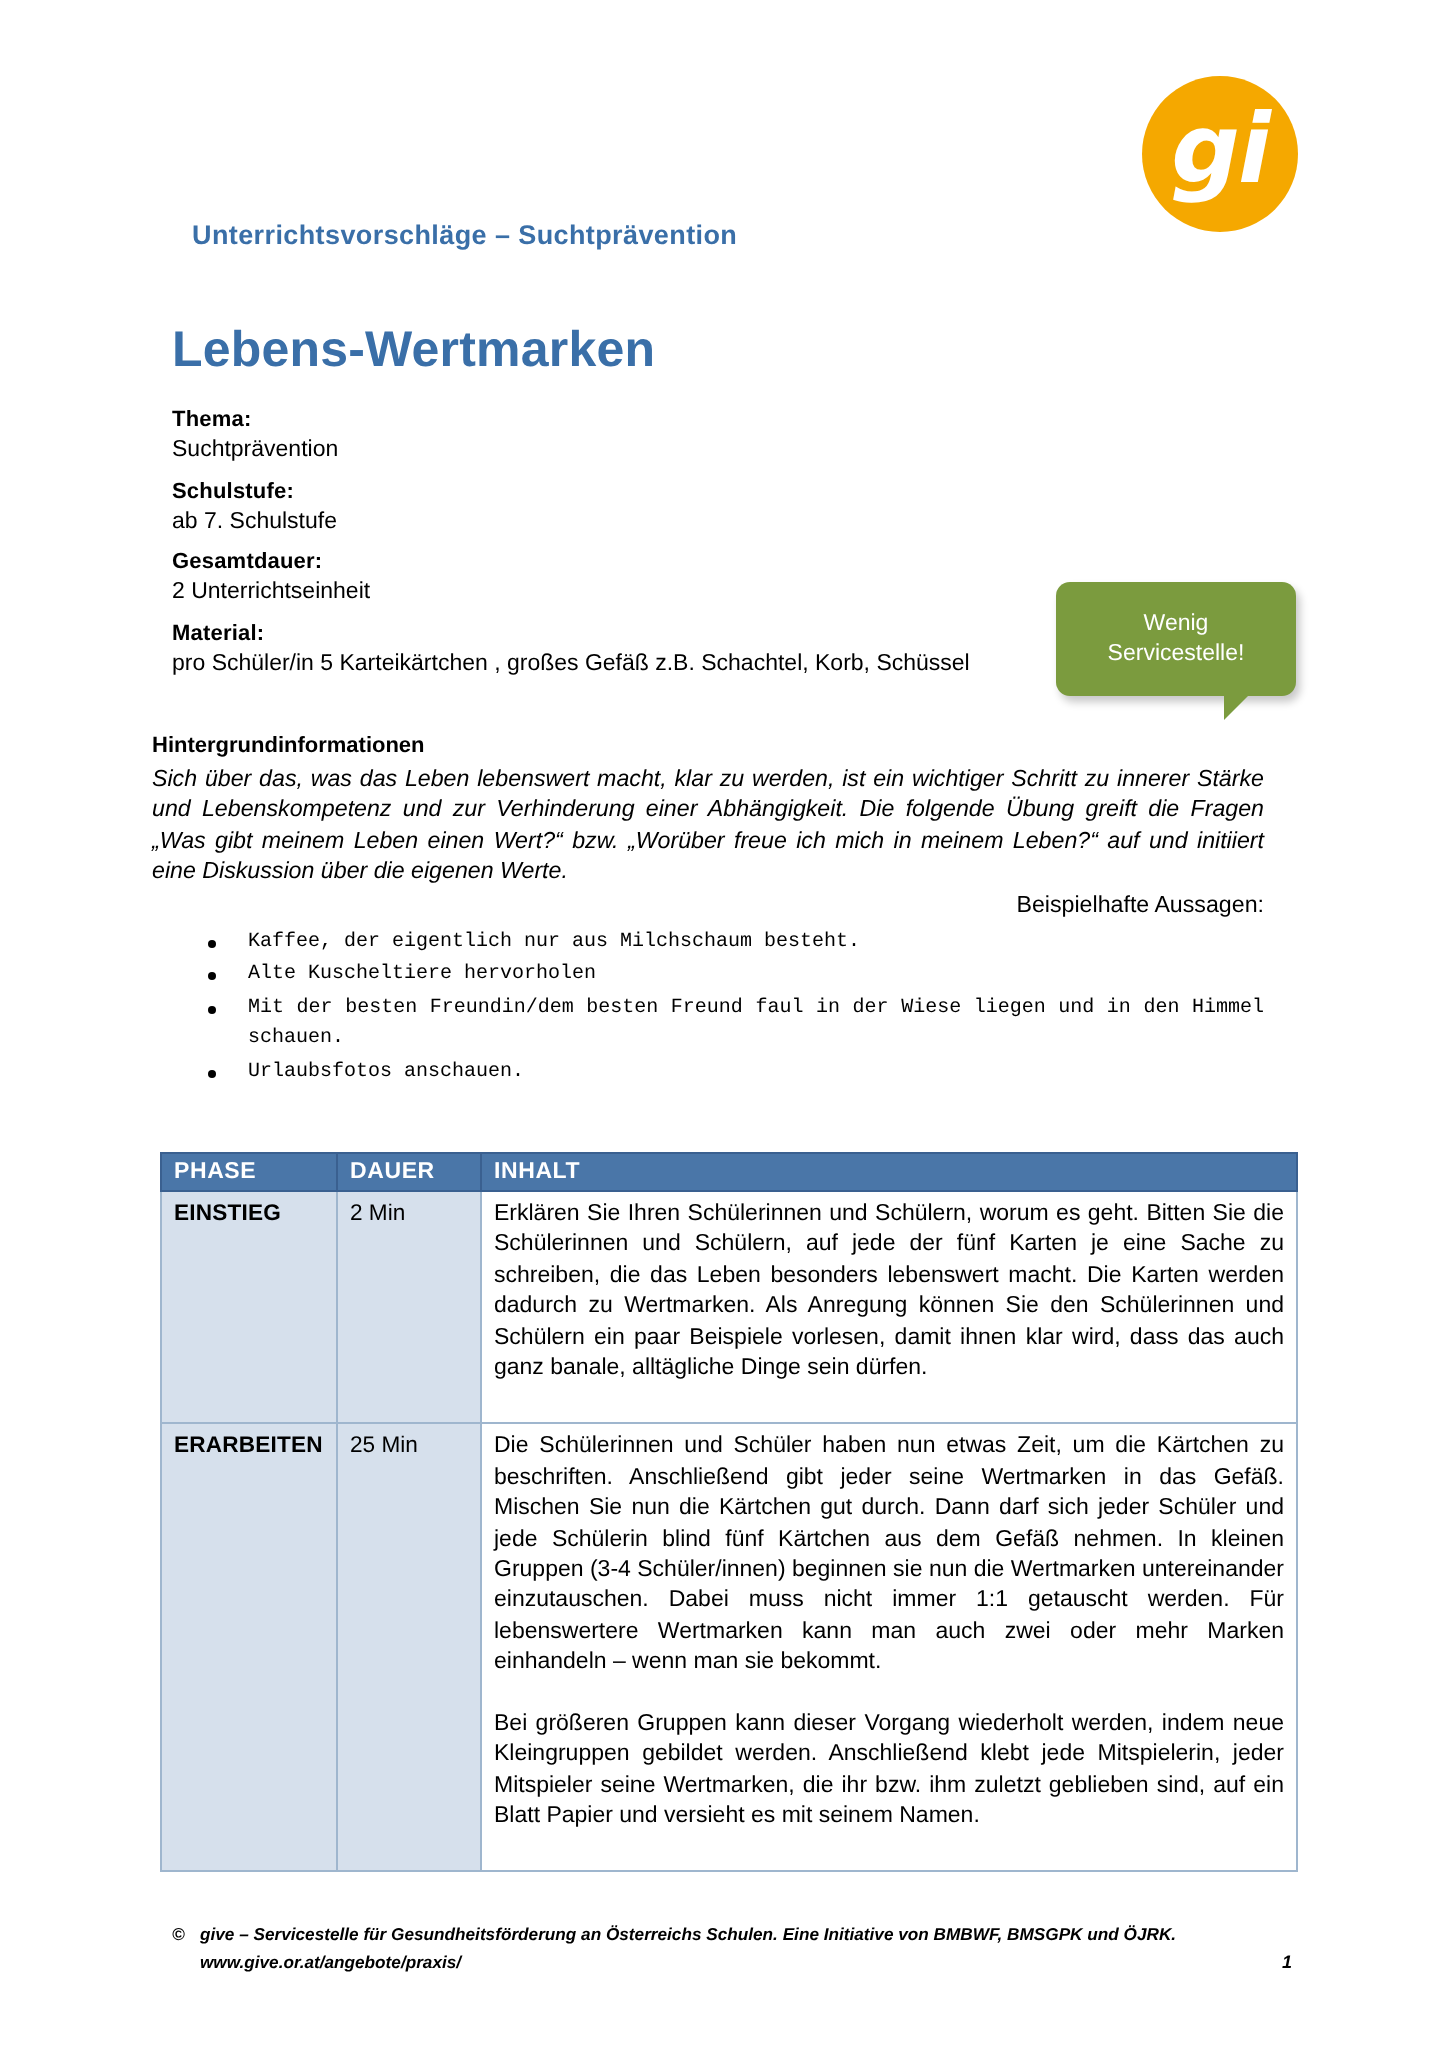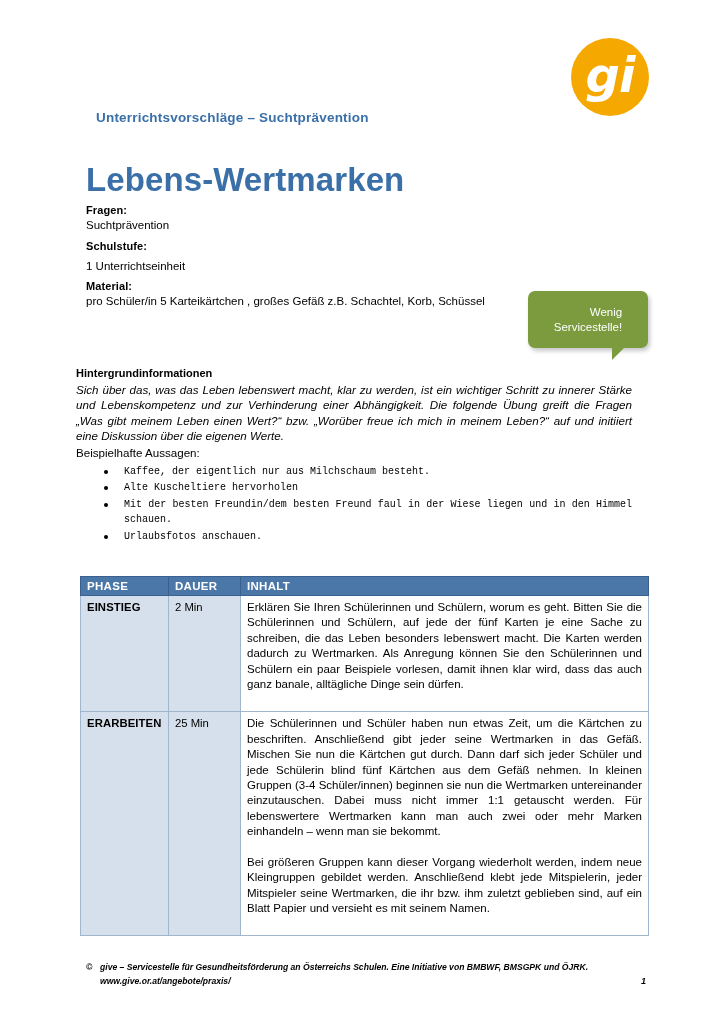--- a/index.html
+++ b/index.html
@@ -55,21 +55,21 @@
     font-size: 13.5px;
     font-weight: bold;
     color: #3A6FA8;
     letter-spacing: 0.2px;
     margin-left: 10px;
   }
   .title {
     position: absolute;
     left: 86px;
     top: 161px;
-    font-size: 33px;
+    font-size: 25px;
     font-weight: bold;
     color: #3A6FA8;
     letter-spacing: 0.1px;
   }
 
   
   .meta {
     position: absolute;
     left: 86px;
     top: 205px;
@@ -103,20 +103,21 @@
   .bg-text {
     font-size: 11.6px;
     line-height: 15.4px;
     text-align: justify;
     font-style: italic;
   }
   .bg-subheading {
     font-size: 11.6px;
     line-height: 15.4px;
     margin-top: 1px;
+    text-align: right;
   }
   .bullets {
     margin: 4px 0 0 0;
     padding: 0 0 0 24px;
     list-style: none;
     width: 532px;
   }
   .bullets li {
     position: relative;
     font-size: 10px;
@@ -148,21 +149,21 @@
     border-radius: 7px;
     display: flex;
     align-items: center;
     justify-content: center;
     box-shadow: 2px 3px 4px rgba(0,0,0,0.22);
   }
   .callout-text {
     color: #ffffff;
     font-size: 11.5px;
     line-height: 15px;
-    text-align: right;
+    text-align: center;
     font-weight: normal;
   }
   .callout-tail {
     position: absolute;
     left: 612px;
     top: 347px;
     width: 0;
     height: 0;
     border-left: 13px solid #7B9B3E;
     border-bottom: 13px solid transparent;
@@ -250,28 +251,30 @@
 
   <div class="logo">
     <span class="logo-text">gi</span>
   </div>
 
   <div class="kicker">Unterrichtsvorschläge – Suchtprävention</div>
   <div class="title">Lebens-Wertmarken</div>
 
   <div class="meta">
     <div class="meta-group">
-      <div class="meta-label">Fragen:</div>
+      <div class="meta-label">Thema:</div>
       <div class="meta-value">Suchtprävention</div>
     </div>
     <div class="meta-group">
       <div class="meta-label">Schulstufe:</div>
+      <div class="meta-value">ab 7. Schulstufe</div>
     </div>
     <div class="meta-group">
-      <div class="meta-value">1 Unterrichtseinheit</div>
+      <div class="meta-label">Gesamtdauer:</div>
+      <div class="meta-value">2 Unterrichtseinheit</div>
     </div>
     <div class="meta-group">
       <div class="meta-label">Material:</div>
       <div class="meta-value">pro Schüler/in 5 Karteikärtchen , großes Gefäß z.B. Schachtel, Korb, Schüssel</div>
     </div>
   </div>
 
   <div class="callout">
     <div class="callout-text">
       <span>Wenig</span><br>

